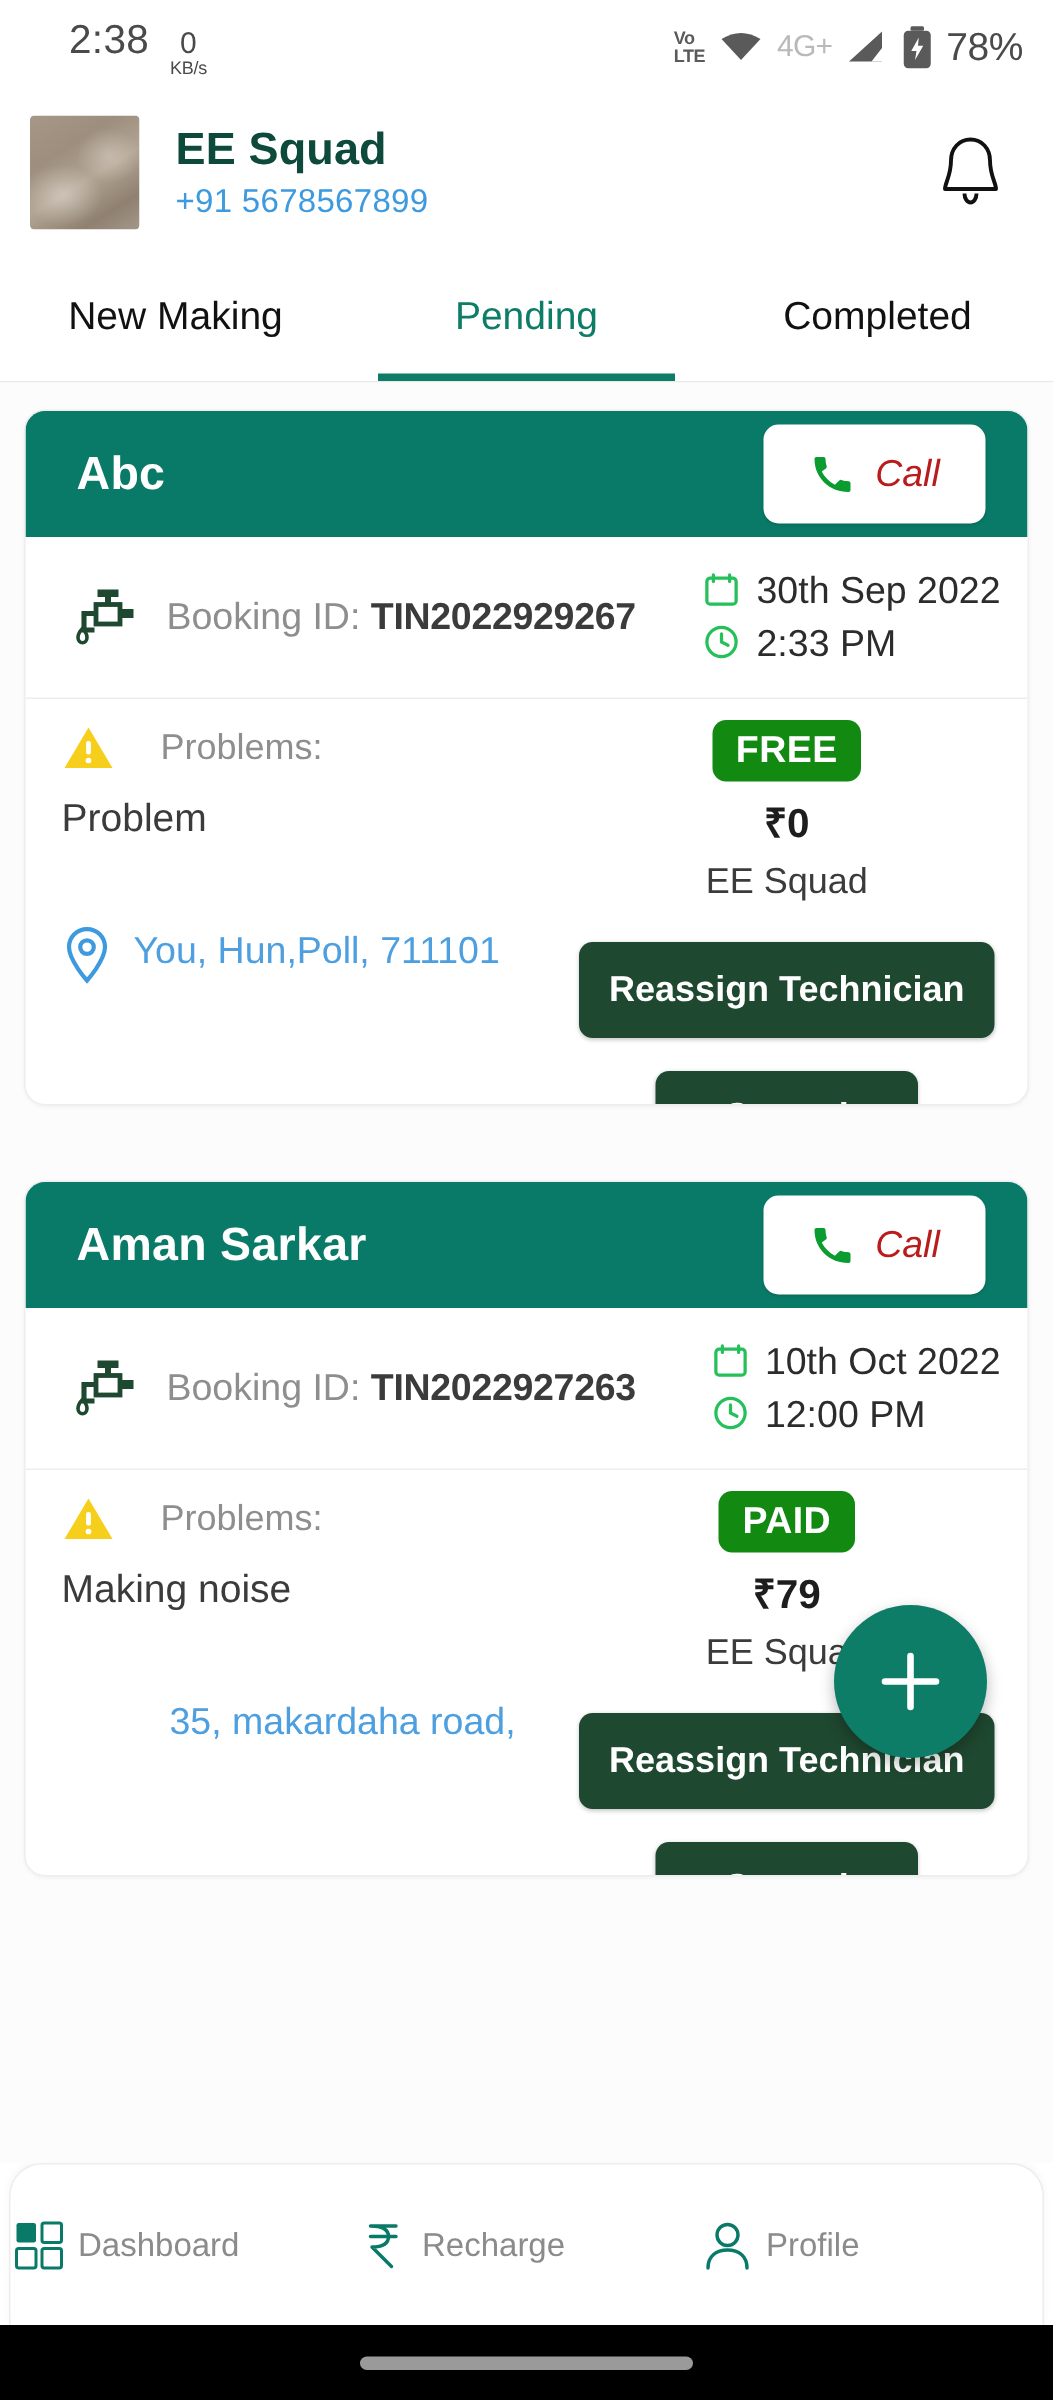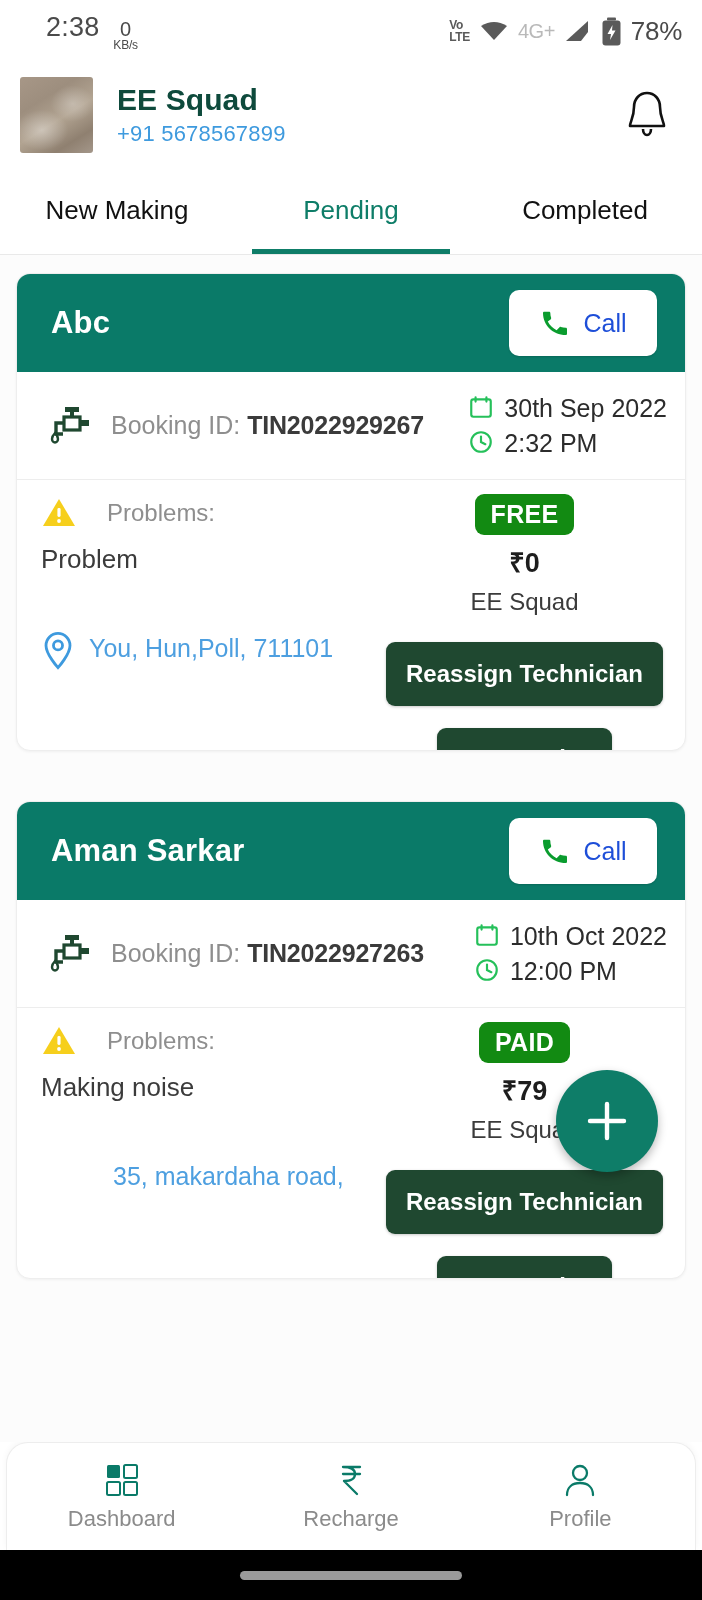--- a/index.html
+++ b/index.html
@@ -81,33 +81,33 @@
   .card {
     background: #ffffff;
     border: 1px solid #eeeeee;
     border-radius: 14px;
     box-shadow: 0 1px 3px rgba(0,0,0,.05);
     overflow: hidden;
     margin-bottom: 50px;
   }
   .card-head {
     background: #0a7a68;
-    height: 98px;
+    height: 84px;
     display: flex; align-items: center; justify-content: space-between;
     padding: 0 28px 0 34px;
   }
   .cust-name { color: #ffffff; font-size: 31px; font-weight: 600; letter-spacing: .2px; }
   .call-btn {
     background: #ffffff; border-radius: 10px;
     height: 66px; min-width: 148px;
     display: flex; align-items: center; justify-content: center; gap: 12px;
     padding: 0 20px;
     box-shadow: 0 1px 2px rgba(0,0,0,.15);
   }
-  .call-label { font-size: 25px; color: #1d4ed8; }
+  .call-label { font-size: 25px; color: #b91c1c; font-style: italic; }
 
   .row-booking {
     display: flex; align-items: center;
     padding: 14px 18px 14px 24px;
     border-bottom: 1px solid #ededed;
     min-height: 108px;
   }
   .tap-icon { flex: 0 0 56px; }
   .booking-text { font-size: 25px; color: #8e8e8e; margin-left: 14px; white-space: nowrap; }
   .booking-text b { color: #3b3b3b; font-weight: 700; letter-spacing: -.2px; }
@@ -158,21 +158,21 @@
   .bottomnav {
     flex: 0 0 108px;
     margin: 0 6px 0 6px;
     background: #fff;
     border: 1px solid #ededed;
     border-bottom: none;
     border-radius: 22px 22px 0 0;
     display: flex; align-items: center;
     box-shadow: 0 -2px 6px rgba(0,0,0,.04);
   }
-  .navitem { flex: 1; display: flex; flex-direction: column; align-items: center; gap: 7px; }
+  .navitem { flex: 1; display: flex; flex-direction: row; align-items: center; gap: 7px; }
   .navlabel { font-size: 22px; color: #8b8b8b; }
   .navitem.active .navlabel { color: #1463e8; font-weight: 700; }
 
   .gesturebar { flex: 0 0 50px; background: #000; display: flex; align-items: center; justify-content: center; }
   .gesture-pill { width: 222px; height: 9px; border-radius: 6px; background: #9a9a9a; }
 </style>
 </head>
 <body>
 
 <div id="phone">
@@ -262,21 +262,21 @@
               <rect x="3" y="5" width="18" height="16" rx="2" fill="none" stroke="#25c05a" stroke-width="2"></rect>
               <path d="M7 3 L7 7 M17 3 L17 7" stroke="#25c05a" stroke-width="2" stroke-linecap="round"></path>
             </svg>
             <span class="dt-text">30th Sep 2022</span>
           </div>
           <div class="dt-line">
             <svg width="26" height="26" viewBox="0 0 24 24">
               <circle cx="12" cy="12" r="9" fill="none" stroke="#25c05a" stroke-width="2"></circle>
               <path d="M12 7 L12 12 L16 14" fill="none" stroke="#25c05a" stroke-width="2" stroke-linecap="round"></path>
             </svg>
-            <span class="dt-text">2:32 PM</span>
+            <span class="dt-text">2:33 PM</span>
           </div>
         </div>
       </div>
 
       <div class="row-body">
         <div class="prob-head">
           <svg width="36" height="34" viewBox="0 0 36 34">
             <path d="M18 3 L34 30 L2 30 Z" fill="#f6cf1c"></path>
             <rect x="16.4" y="12" width="3.2" height="9" rx="1.4" fill="#ffffff"></rect>
             <circle cx="18" cy="25" r="1.9" fill="#ffffff"></circle>

